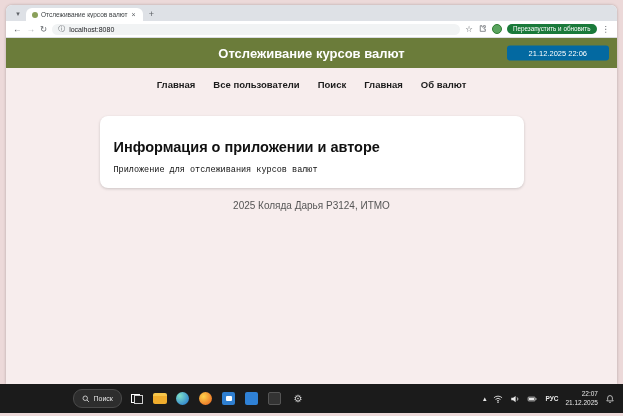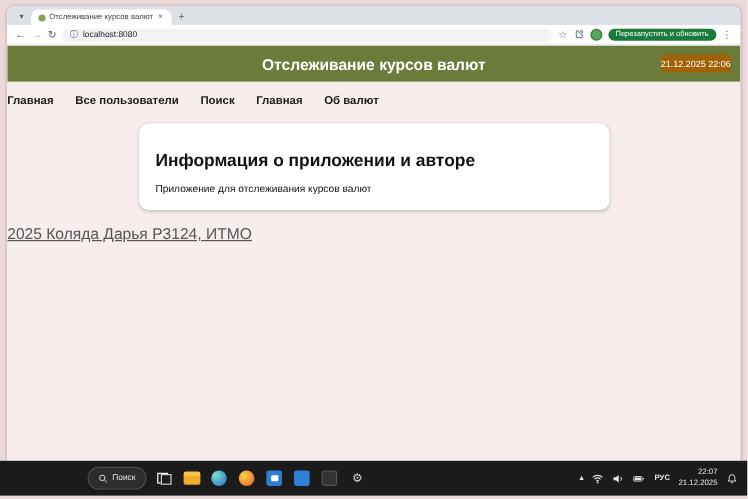--- a/index.html
+++ b/index.html
@@ -29,29 +29,29 @@
   .url{font-size:7px;color:#202124;}
   .avatar{width:10px;height:10px;border-radius:50%;background:#5aa45e;border:1px solid #2e7d32;
           box-sizing:border-box;cursor:pointer;flex:0 0 auto;}
   .relaunch{background:#1a7a3a;color:#fff;border:none;border-radius:7px;font-size:6.3px;
             font-family:"Liberation Sans",sans-serif;padding:2px 6px;line-height:1.1;cursor:pointer;white-space:nowrap;}
 
   
   .page{position:absolute;left:0;right:0;top:33px;bottom:0;background:#f7eded;overflow:hidden;}
   .siteheader{height:30px;background:#6b7c3a;position:relative;display:flex;align-items:center;justify-content:center;}
   .siteheader h1{margin:0;color:#fff;font-size:13px;font-weight:700;}
-  .datetime{position:absolute;right:8px;top:50%;transform:translateY(-50%);background:#a16207;color:#fff;
-            font-size:7.5px;padding:3px 0;border-radius:3px;white-space:nowrap;}
-  .mainnav{display:flex;gap:18px;margin-top:11px;}
+  .datetime{position:absolute;right:8px;top:50%;transform:translateY(-50%);background:#0369a1;color:#fff;
+            font-size:7.5px;padding:3px 22px;border-radius:3px;white-space:nowrap;}
+  .mainnav{display:flex;justify-content:center;gap:18px;margin-top:11px;}
   .mainnav a{font-size:9.5px;font-weight:700;color:#1b1b1b;text-decoration:none;cursor:pointer;white-space:nowrap;}
-  .card{width:392px;margin:13px auto 0;background:#fff;border-radius:8px;padding:23px 14px 13px;
+  .card{width:424px;margin:26px auto 0;background:#fff;border-radius:8px;padding:23px 14px 13px;
         box-shadow:0 1px 3px rgba(0,0,0,.18);box-sizing:border-box;}
   .card h2{margin:0 0 10px;font-size:14.5px;font-weight:700;color:#111;}
-  .card p{margin:7px 0 0;font-size:8.5px;color:#111;}
-  .sitefooter{text-align:left;font-size:13px;color:#555;margin-top:12px;text-decoration:underline;}
+  .card p{margin:7px 0 0;font-size:8.5px;color:#111;font-family:Liberation Mono, monospace;}
+  .sitefooter{text-align:center;font-size:10px;color:#555;margin-top:12px;}
 
   
   .taskbar{position:absolute;left:0;right:0;bottom:3px;height:29px;background:#1b1b1b;
            display:flex;align-items:center;padding:0 8px;box-sizing:border-box;}
   .tb-center{display:flex;align-items:center;gap:7px;margin:0 auto;transform:translateX(-28px);}
   .tb-icon{width:16px;height:16px;display:flex;align-items:center;justify-content:center;cursor:pointer;position:relative;}
   .start{display:grid;grid-template-columns:5px 5px;grid-template-rows:5px 5px;gap:1px;width:auto;height:auto;}
   .start div{background:#3aa7e8;}
   .searchbox{height:17px;background:#2d2d2d;border:1px solid #4a4a4a;border-radius:9px;display:flex;
              align-items:center;gap:4px;padding:0 8px;cursor:pointer;}

